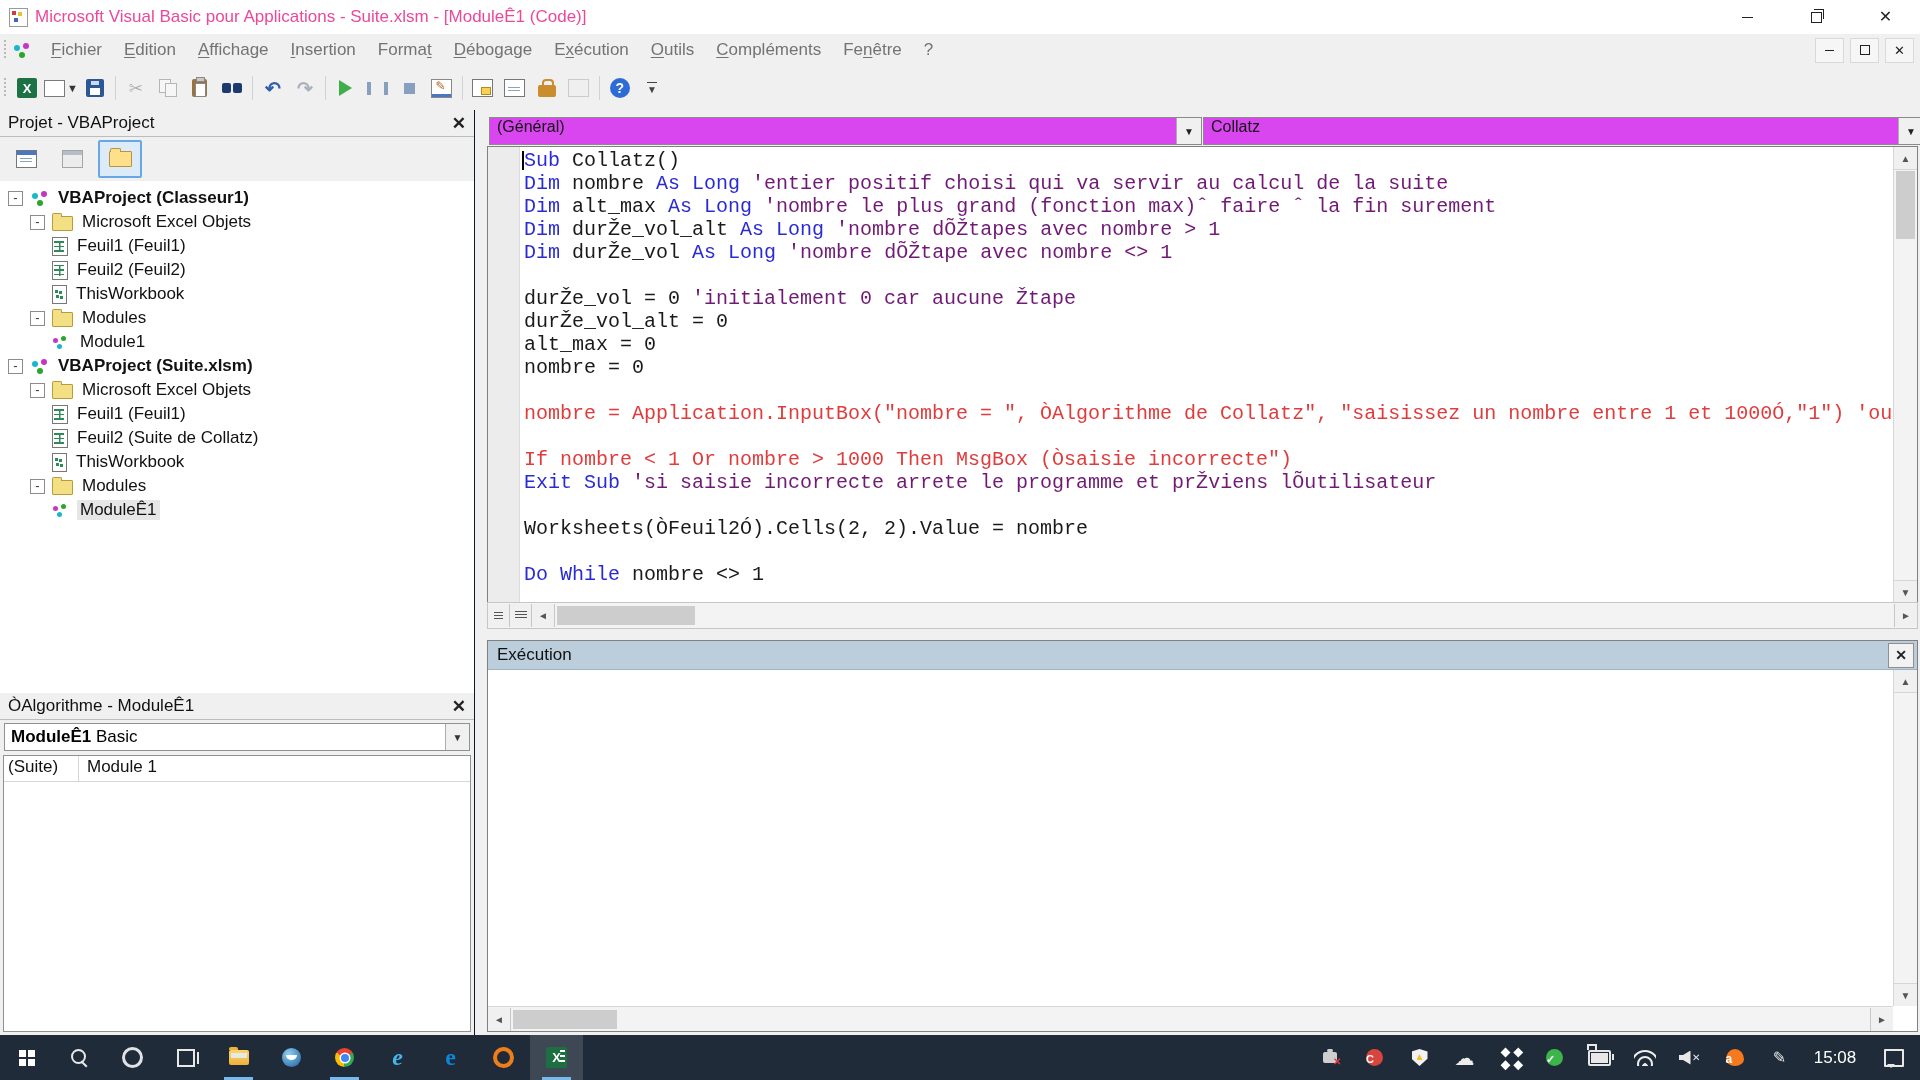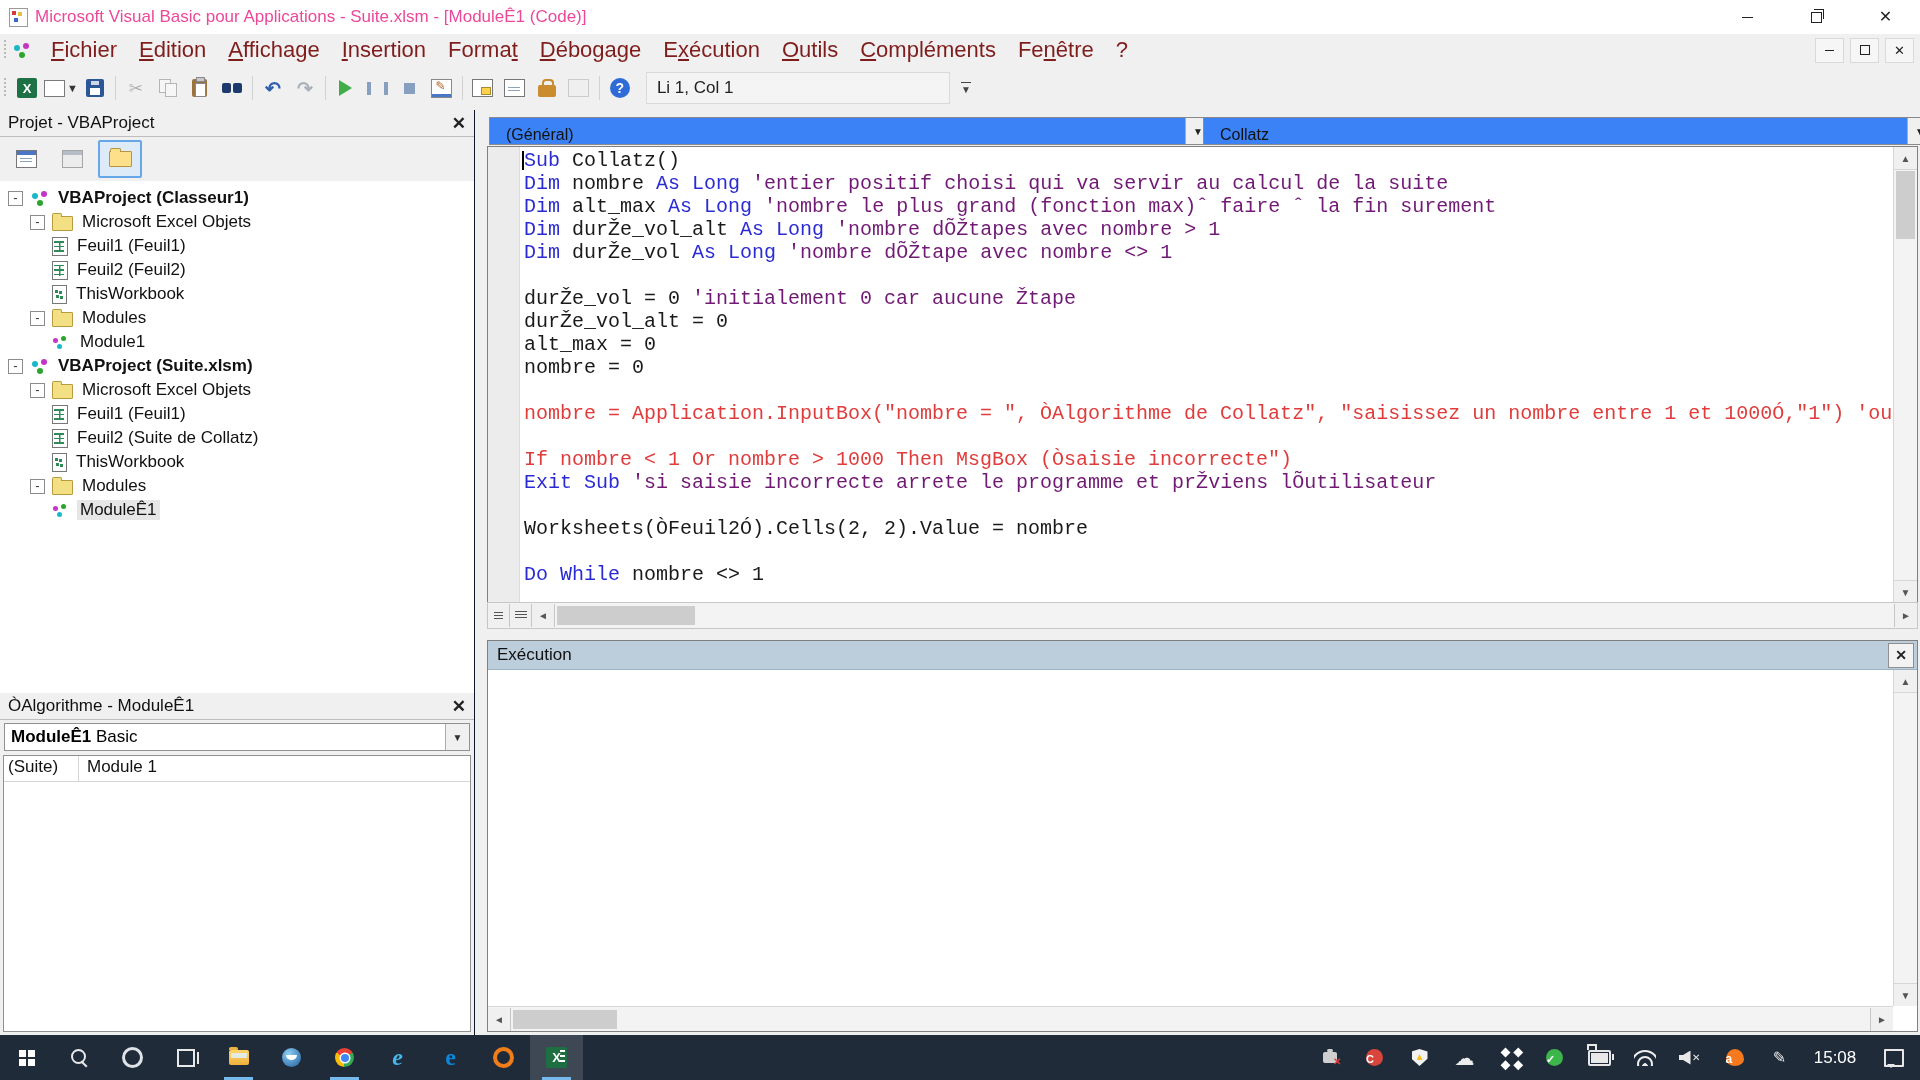--- a/index.html
+++ b/index.html
@@ -16,21 +16,21 @@
   .glyph-min{width:11px;height:1px;background:#222}
   .glyph-restore{width:9px;height:9px;border:1px solid #222;position:relative;background:#fff}
   .glyph-restore::before{content:'';position:absolute;left:2px;top:-4px;width:9px;height:9px;border:1px solid #222;border-bottom:none;border-left:none}
   .glyph-close{font-size:16px;line-height:1}
 
   
   #menubar{position:absolute;left:0;top:34px;width:1920px;height:32px;background:#f0f0f0;display:flex;align-items:center;border-bottom:1px solid #e3e3e3}
   .grip{width:2px;height:20px;margin:0 5px 0 4px;background:repeating-linear-gradient(to bottom,#b9b9b9 0 2px,transparent 2px 4px)}
   .vbeicon{width:19px;height:17px;position:relative;margin:0 8px 0 2px}
   .vbeicon::before{content:'';position:absolute;left:1px;top:3px;width:6px;height:6px;border-radius:50%;background:#19b7c9;box-shadow:9px -2px 0 #c435c4,5px 7px 0 #2ba52b}
-  .mi{font-size:22px;color:#7f1d1d;padding:4px 11px;white-space:nowrap}
+  .mi{font-size:17px;color:#737373;padding:4px 11px;white-space:nowrap}
   .mi u{text-underline-offset:2px}
   .mdibtns{margin-left:auto;display:flex;align-items:center;margin-right:6px;gap:6px}
   .mdibtn{width:27px;height:23px;display:flex;align-items:center;justify-content:center;color:#222;background:#f6f6f6;border:1px solid #d9d9d9}
   .glyph-min-s{width:9px;height:1px;background:#222}
   .glyph-restore-s{width:8px;height:8px;border:1px solid #222;position:relative}
   .glyph-close-s{font-size:13px;line-height:1}
 
   
   #toolbar{position:absolute;left:0;top:66px;width:1920px;height:44px;background:#f0f0f0;display:flex;align-items:center;border-bottom:1px solid #c9c9c9}
   .tbtn{min-width:30px;height:30px;display:flex;align-items:center;justify-content:center;border-radius:3px;margin:0 1px}
@@ -118,21 +118,21 @@
   .ptabs{display:flex;align-items:flex-end;height:30px;padding-left:3px;gap:1px}
   .ptab{font-size:16px;color:#1a1a1a;border:1px solid #9a9a9a;border-bottom:none;border-radius:3px 3px 0 0;padding:3px 9px;background:#e9e9e9}
   .ptab.on{background:#f7f7f7;padding-bottom:5px}
   #pgrid{position:absolute;left:3px;right:3px;top:62px;bottom:3px;background:#fff;border:1px solid #919191;overflow:hidden}
   .prow{display:flex;height:25px;border-bottom:1px solid #d6d6d6;font-size:17px;color:#111}
   .pkey{width:66px;border-right:1px solid #d6d6d6;padding:1px 4px 0 4px;flex:0 0 auto}
   .pval{padding:1px 8px 0 8px}
 
   
   #right{position:absolute;left:475px;top:110px;right:0;bottom:45px;background:#f0f0f0}
-  .ccombo{position:absolute;top:7px;height:26px;background:#3b82f6;border:1px solid #8a8a8a;display:flex;align-items:flex-end;font-size:16px;color:#111;padding-left:16px}
+  .ccombo{position:absolute;top:7px;height:26px;background:#d946ef;border:1px solid #8a8a8a;display:flex;align-items:flex-start;font-size:16px;color:#111;padding-left:7px}
   .ccombo .dd{position:absolute;right:0;top:0;width:24px;height:100%;background:#f0f0f0;border-left:1px solid #adadad;display:flex;align-items:center;justify-content:center;font-size:10px;color:#222}
   #combo-general{left:14px;width:704px}
   #combo-proc{left:728px;width:712px}
 
   #codewin{position:absolute;left:12px;right:2px;top:36px;height:456px;background:#fff;border:1px solid #808080}
   .cmargin{position:absolute;left:0;top:0;bottom:0;width:31px;background:#ececec;border-right:1px solid #dcdcdc}
   #codelines{position:absolute;left:36px;top:2px;right:25px;bottom:0;font-family:"Liberation Mono","DejaVu Sans Mono",monospace;font-size:20px;line-height:23px;white-space:pre;overflow:hidden}
   .c-kw{color:#2b2bd5}.c-tx{color:#1a1a1a}.c-cm{color:#701a75}.c-er{color:#e03c3c}
   #codecaret{position:absolute;left:34px;top:4px;width:2px;height:19px;background:#000}
   .vs{position:absolute;right:0;top:0;bottom:0;width:23px;background:#f3f3f3;border-left:1px solid #d6d6d6}
@@ -323,23 +323,20 @@
           <span class="ti ti-toolbox"></span>
         </div>
         <div class="tbtn dis">
           <span class="ti ti-objbr"></span>
         </div>
         <span class="sep"></span>
         <div class="tbtn">
           <span class="ti ti-help"></span>
         </div>
       </div>
-    <div class="liPanel">
-      <span>Li 1, Col 1</span>
-    </div>
     <div class="overflow">
       <span class="bar"></span>
       <span class="v">▼</span>
     </div>
   </div>
 
   <div id="left">
     <div class="panelheader">
       <span>Projet - VBAProject</span>
       <span class="hx">✕</span>

